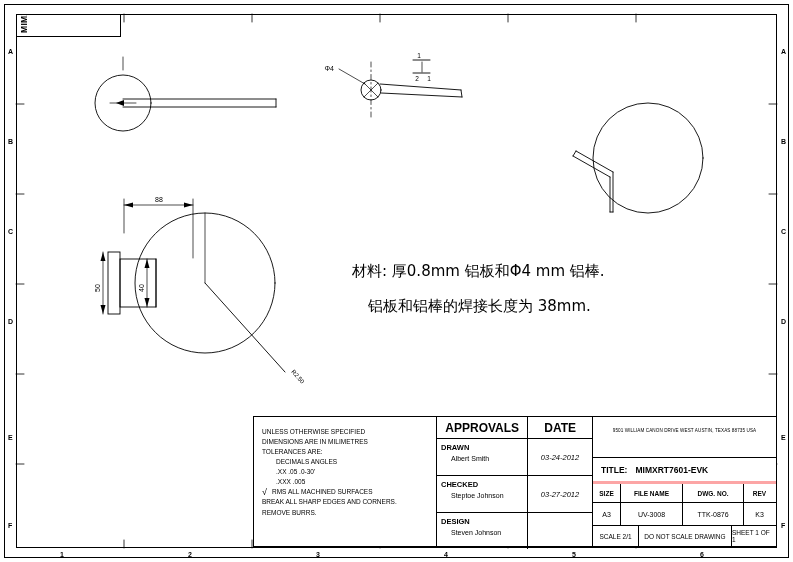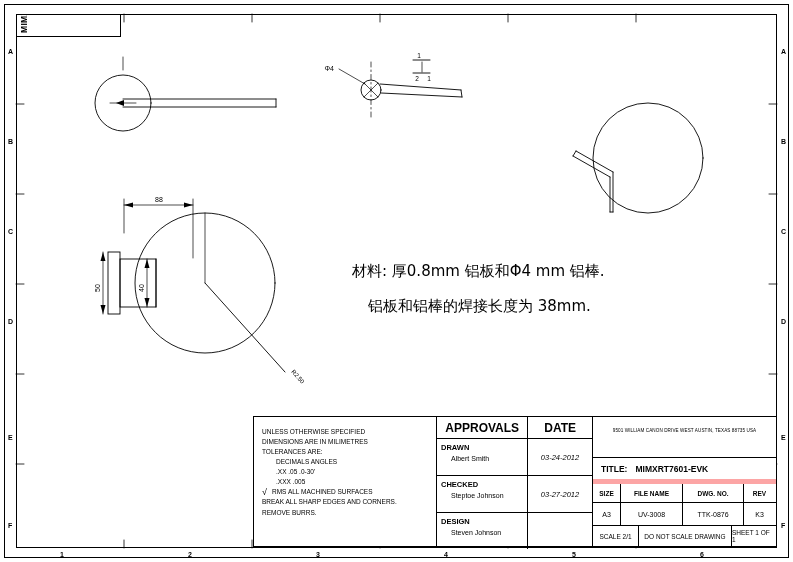--- a/index.html
+++ b/index.html
@@ -183,21 +183,21 @@
     font-weight: bold;
     letter-spacing: 0.4px;
   }
   .tb-company-addr {
     font-size: 4.6px;
     margin-top: 4px;
     letter-spacing: 0.1px;
   }
   .tb-title {
     height: 26px;
-    border-bottom: 5px solid #fca5a5;
+    border-bottom: 3px solid #fca5a5;
     box-sizing: border-box;
     display: flex;
     align-items: center;
     padding-left: 8px;
     font-size: 8.5px;
     font-weight: bold;
     gap: 8px;
   }
   .tb-grid-head {
     display: flex;

